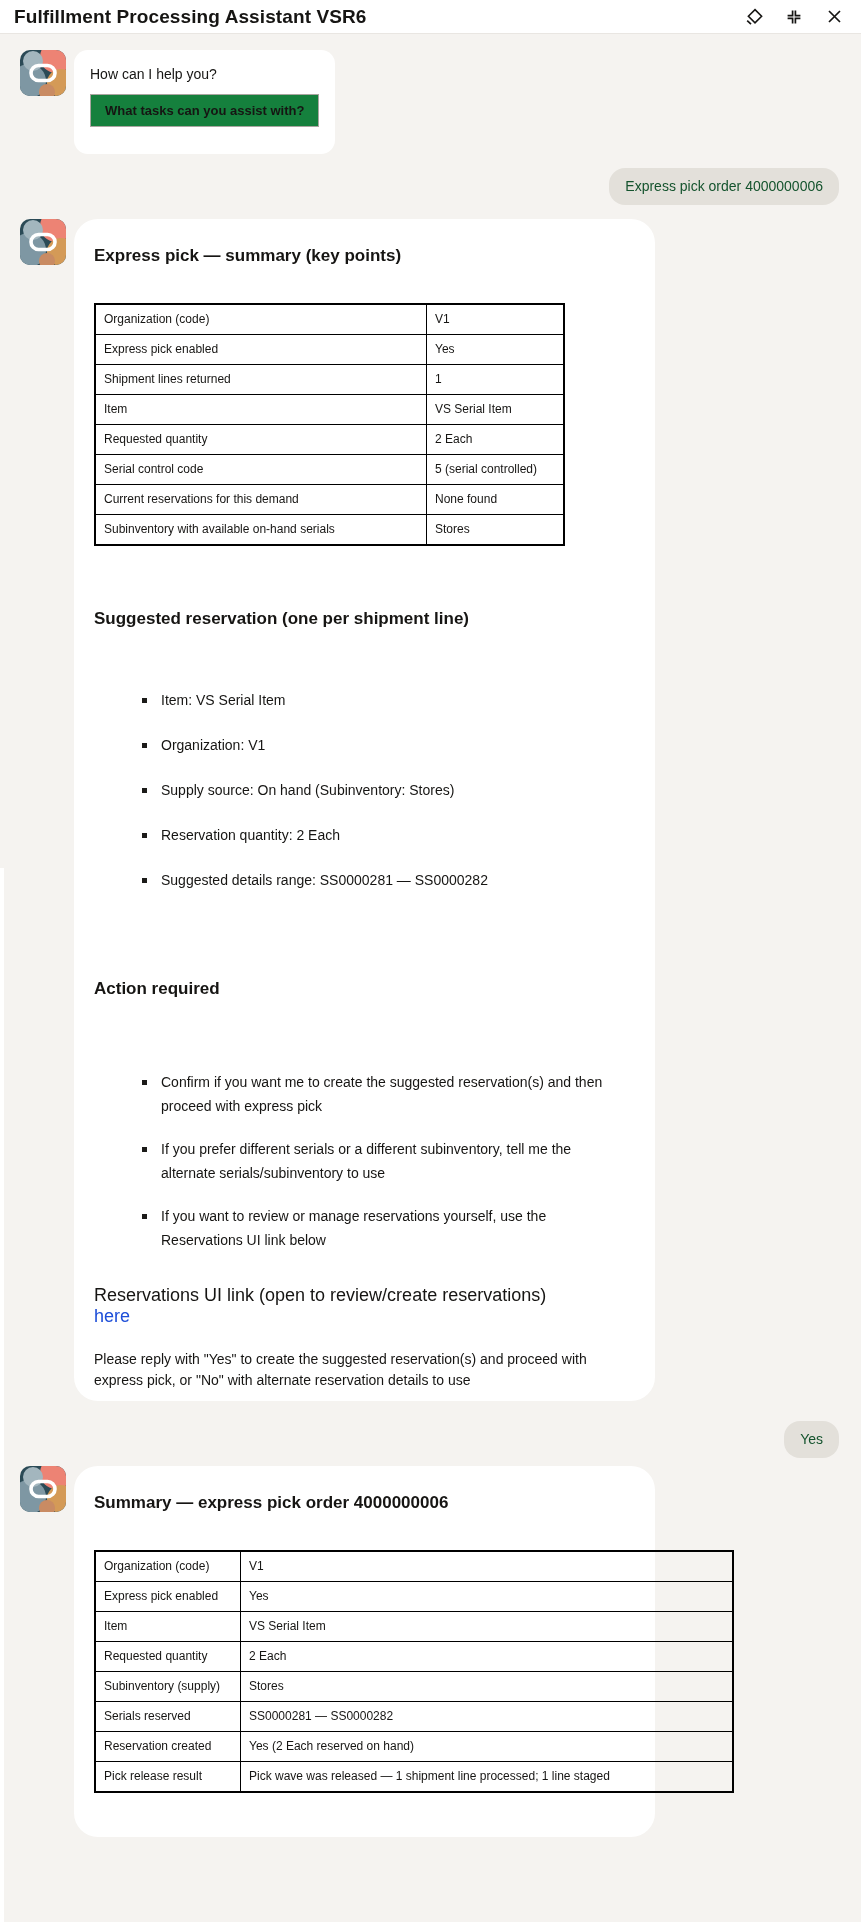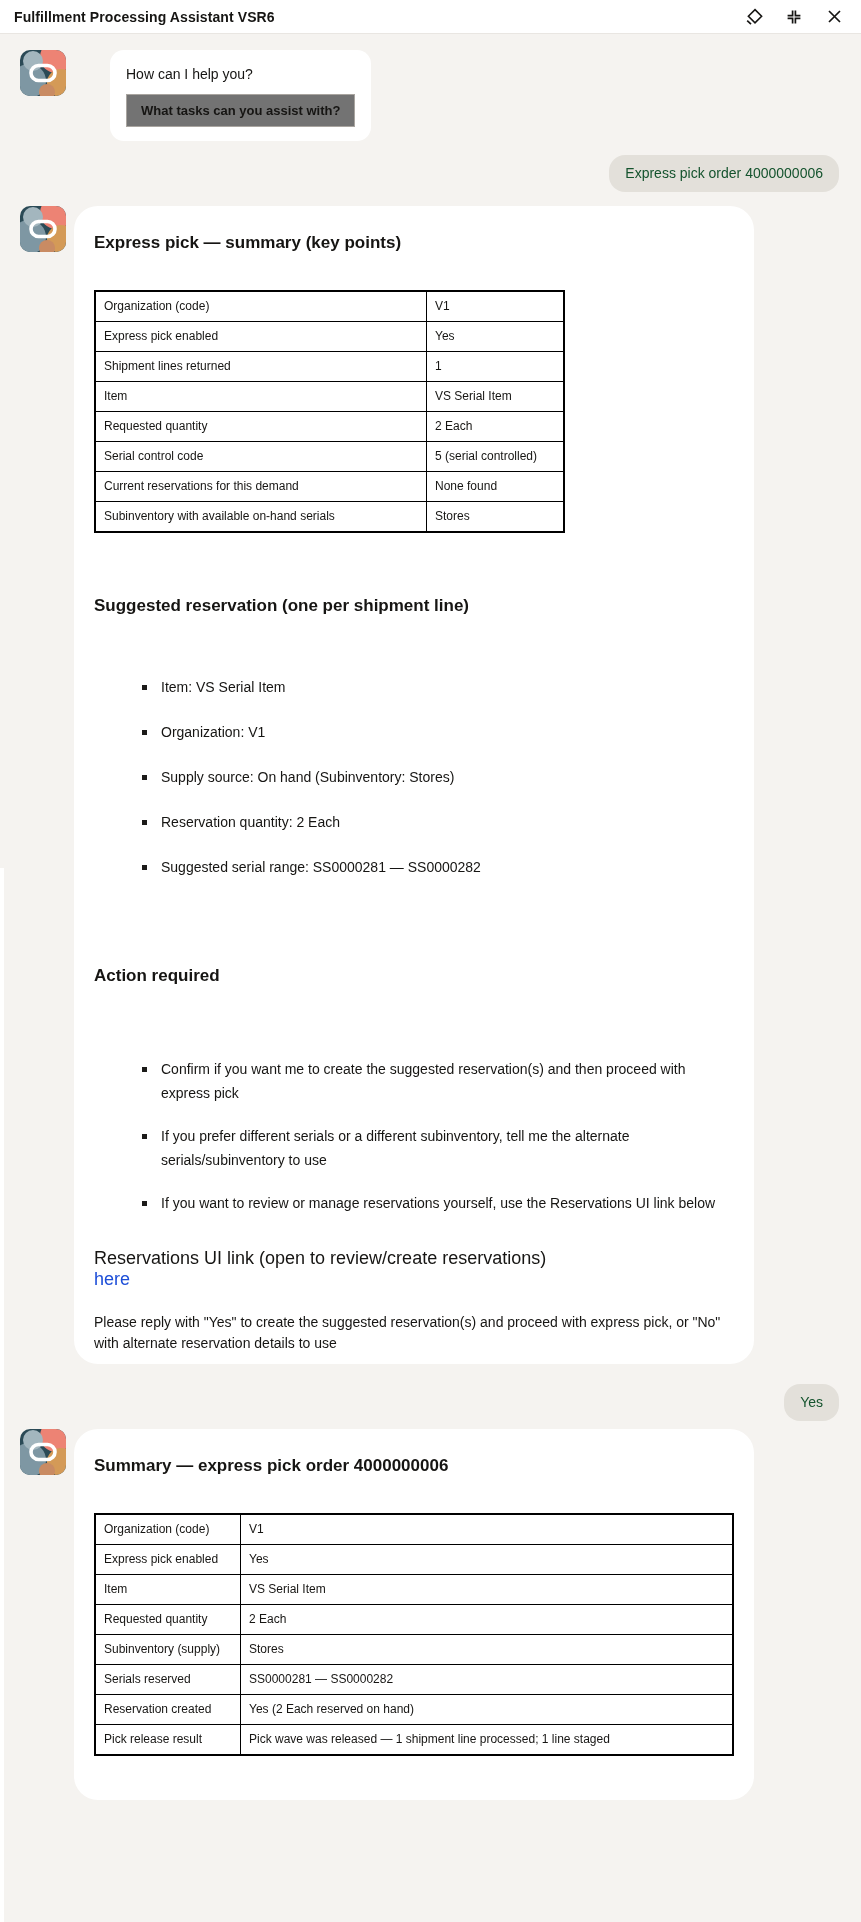--- a/index.html
+++ b/index.html
@@ -7,52 +7,52 @@
     width:861px;height:1922px;position:relative;overflow:hidden;
     background:#f5f3f0;
     font-family:"Liberation Sans","DejaVu Sans",sans-serif;
     color:#161513;
   }
   
   .chat-header{
     height:34px;background:#ffffff;border-bottom:1px solid #e9e6e2;
     display:flex;align-items:center;padding:0 14px;box-sizing:border-box;
   }
-  .chat-title{flex:1;font-size:14px;font-weight:700;letter-spacing:.1px;}
+  .chat-title{flex:1;font-size:19px;font-weight:700;letter-spacing:.1px;}
   .hdr-btn{
     width:26px;height:26px;border:none;background:transparent;padding:0;
     display:flex;align-items:center;justify-content:center;cursor:pointer;
     margin-left:14px;color:#161513;
   }
   .hdr-btn svg{display:block;}
 
   
   .chat-body{padding-top:16px;}
   .bot-row{display:flex;align-items:flex-start;margin:0 20px;}
   .avatar{width:46px;height:46px;margin-right:8px;flex:none;}
   .user-row{display:flex;justify-content:flex-end;margin:14px 22px 0;}
   .user-bubble{
     background:#e3e0da;border-radius:16px;padding:8px 16px;
     font-size:14px;line-height:21px;color:#14532d;
   }
 
   
   .welcome-bubble{
-    background:#fff;border-radius:14px;padding:14px 16px 14px;min-width:200px;margin-left:36px;
+    background:#fff;border-radius:14px;padding:14px 16px 27px;min-width:200px;
   }
   .welcome-text{font-size:14px;line-height:20px;}
   .quick-btn{
-    margin-top:10px;display:block;background:#737373;border:1px solid #a9a5a0;
+    margin-top:10px;display:block;background:#15803d;border:1px solid #a9a5a0;
     border-radius:0;padding:8px 14px;font-size:13px;font-weight:700;
     color:#161513;cursor:pointer;font-family:inherit;
   }
 
   
   .card{
-    background:#fff;border-radius:24px;width:680px;box-sizing:border-box;
+    background:#fff;border-radius:24px;width:581px;box-sizing:border-box;
     padding:26px 20px 10px;
   }
   .card-row{margin-top:14px;}
   .card-heading{font-size:17px;font-weight:700;margin:0 0 36px;line-height:22px;}
   .section-heading{font-size:17px;font-weight:700;line-height:22px;margin:0;}
   .sh-suggested{margin-top:62px;}
   .sh-action{margin-top:86px;}
 
   table.kv{
     border-collapse:collapse;border:2px solid #000;font-size:12px;
@@ -203,21 +203,21 @@
             </tr>
           </tbody>
       </table>
 
       <h3 class="section-heading sh-suggested">Suggested reservation (one per shipment line)</h3>
       <ul class="bullets suggested">
           <li>Item: VS Serial Item</li>
           <li>Organization: V1</li>
           <li>Supply source: On hand (Subinventory: Stores)</li>
           <li>Reservation quantity: 2 Each</li>
-          <li>Suggested serial range: SS0000281 — SS0000282</li>
+          <li>Suggested details range: SS0000281 — SS0000282</li>
         </ul>
 
       <h3 class="section-heading sh-action">Action required</h3>
       <ul class="bullets action">
           <li>Confirm if you want me to create the suggested reservation(s) and then proceed with express pick</li>
           <li>If you prefer different serials or a different subinventory, tell me the alternate serials/subinventory to use</li>
           <li>If you want to review or manage reservations yourself, use the Reservations UI link below</li>
         </ul>
 
       <div class="link-block">

